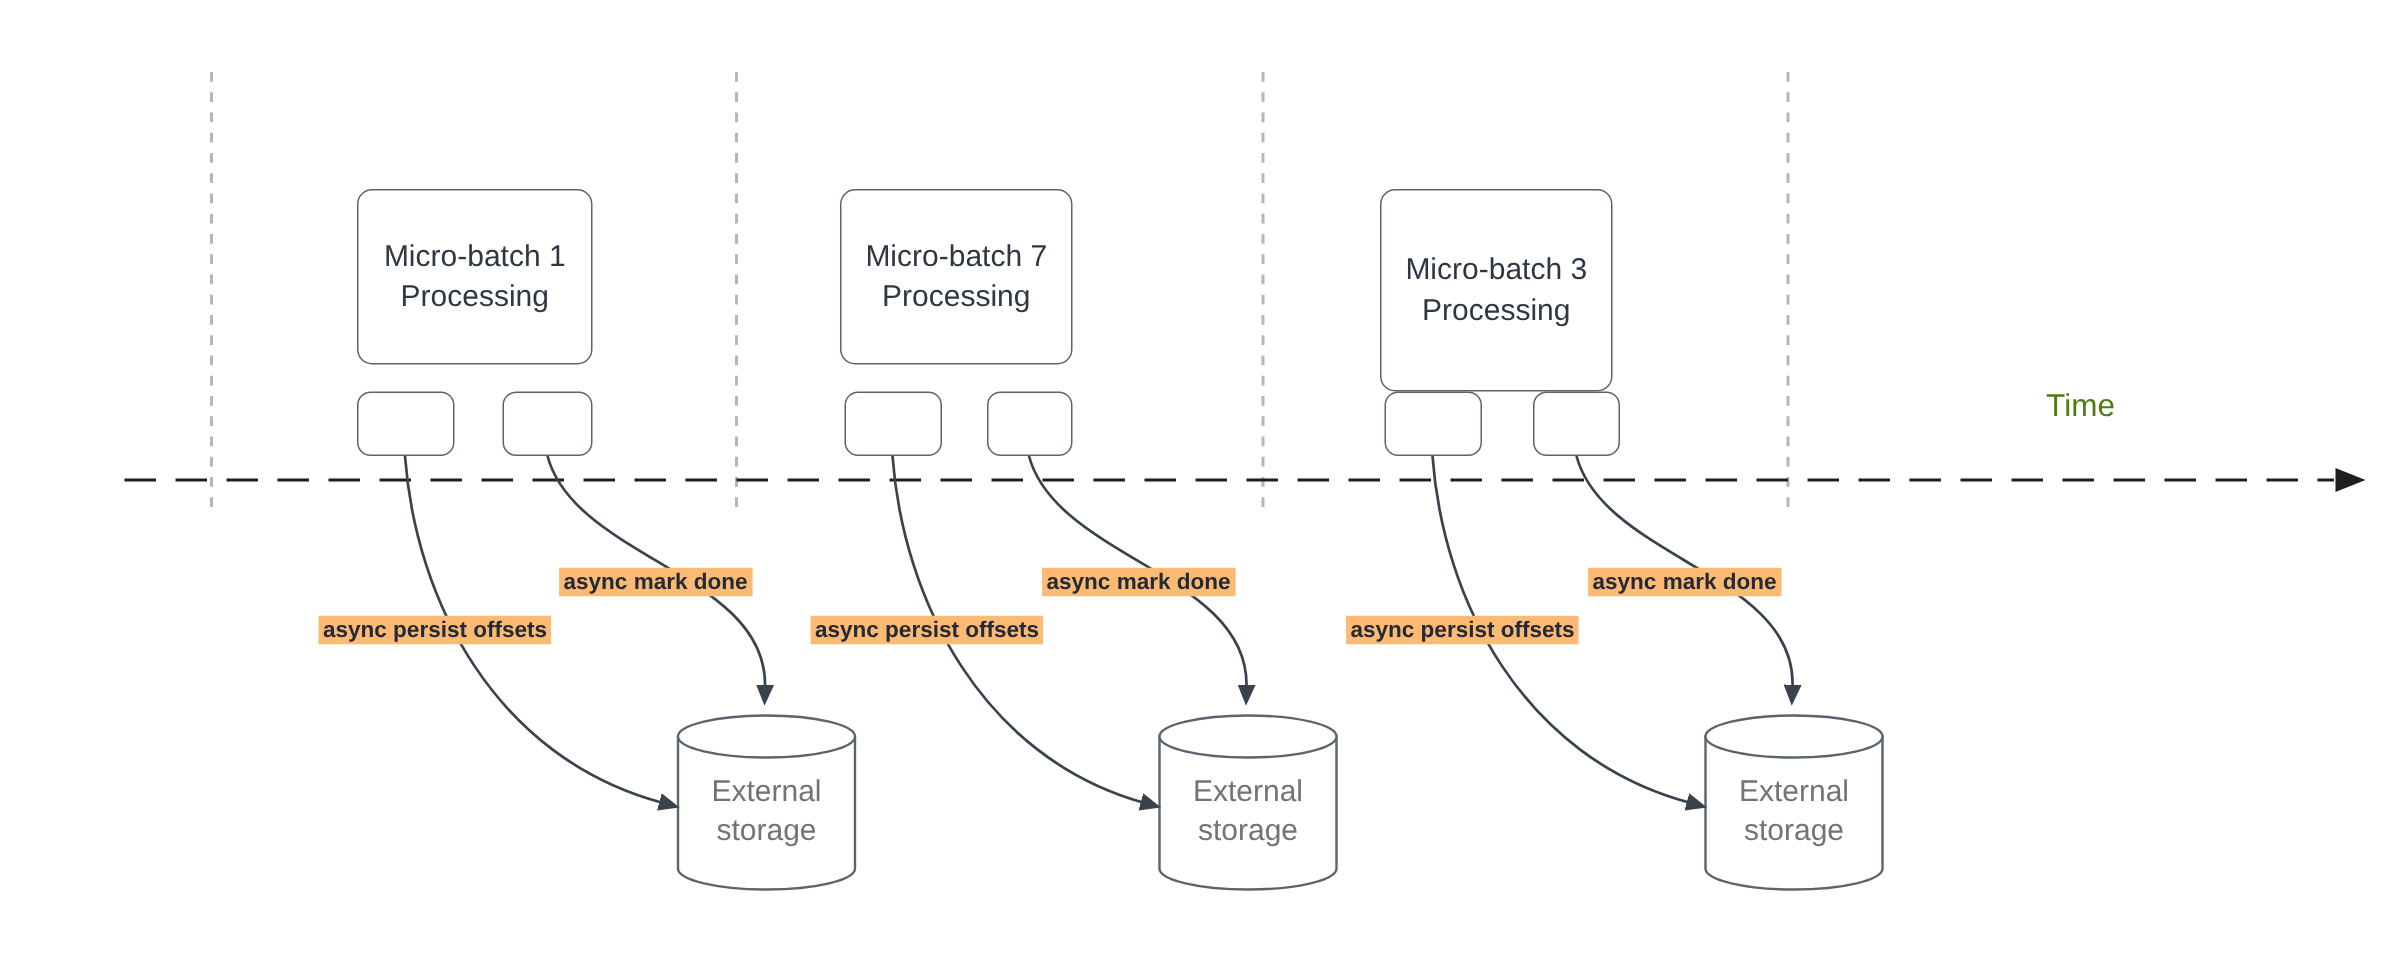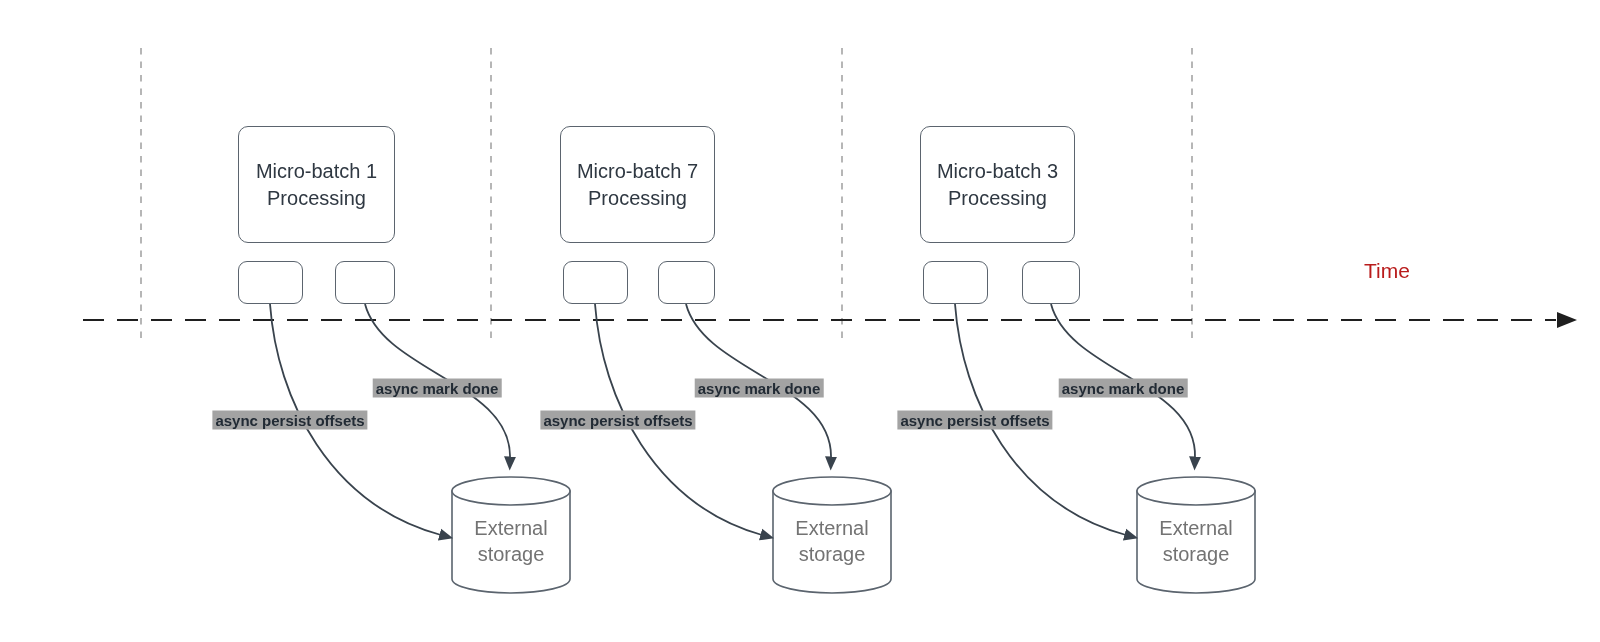--- a/index.html
+++ b/index.html
@@ -42,41 +42,41 @@
   .task-box {
     position: absolute;
     box-sizing: border-box;
     border: 1.6px solid #5b646e;
     border-radius: 9px;
     background: #ffffff;
   }
   .edge-label {
     position: absolute;
     transform: translate(-50%, -50%);
-    background: #a3a3a3;
+    background: #fdba74;
     padding: 1px 3px;
     font-size: 15px;
     font-weight: bold;
     color: #222b35;
     white-space: nowrap;
   }
   .storage-label {
     position: absolute;
     transform: translate(-50%, -50%);
     width: 112px;
     text-align: center;
     font-size: 20px;
     line-height: 1.3;
     color: #737373;
   }
   .time-label {
     position: absolute;
     transform: translate(-50%, -50%);
     font-size: 21px;
-    color: #b91c1c;
+    color: #4d7c0f;
     white-space: nowrap;
   }
 </style>
 </head>
 <body>
 
 <div id="canvas">
 
   <svg id="diagram-svg" width="1600" height="642" viewBox="0 0 1600 642">
     <defs>
@@ -129,21 +129,21 @@
 
   <div class="node-box" style="left:560px; top:126px; width:155px; height:117px;">
     <div class="title-text">Micro-batch 7 Processing</div>
   </div>
   <div class="task-box" style="left:563px; top:261px; width:65px; height:43px;"></div>
   <div class="task-box" style="left:658px; top:261px; width:57px; height:43px;"></div>
   <div class="edge-label" style="left:618px; top:420px;">async persist offsets</div>
   <div class="edge-label" style="left:759px; top:388px;">async mark done</div>
   <div class="storage-label" style="left:832px; top:541px;">External storage</div>
 
-  <div class="node-box" style="left:920px; top:126px; width:155px; height:117px;">
+  <div class="node-box" style="left:920px; top:126px; width:155px; height:135px;">
     <div class="title-text">Micro-batch 3 Processing</div>
   </div>
   <div class="task-box" style="left:923px; top:261px; width:65px; height:43px;"></div>
   <div class="task-box" style="left:1022px; top:261px; width:58px; height:43px;"></div>
   <div class="edge-label" style="left:975px; top:420px;">async persist offsets</div>
   <div class="edge-label" style="left:1123px; top:388px;">async mark done</div>
   <div class="storage-label" style="left:1196px; top:541px;">External storage</div>
 
   <div class="time-label" style="left:1387px; top:271px;">Time</div>
 

